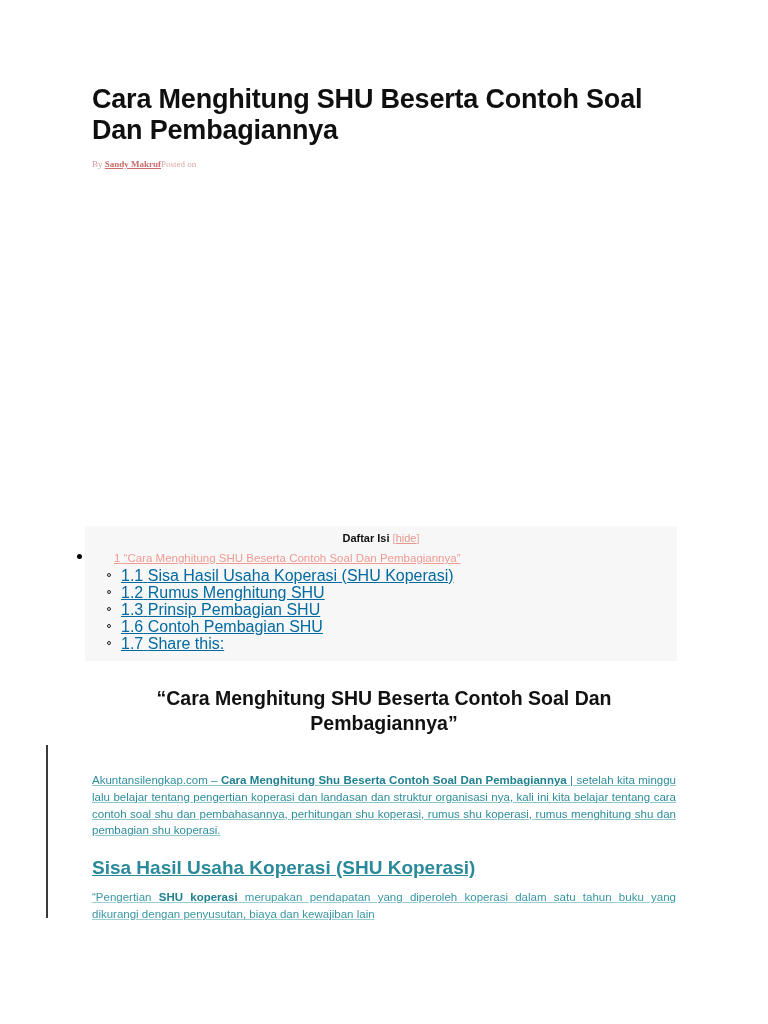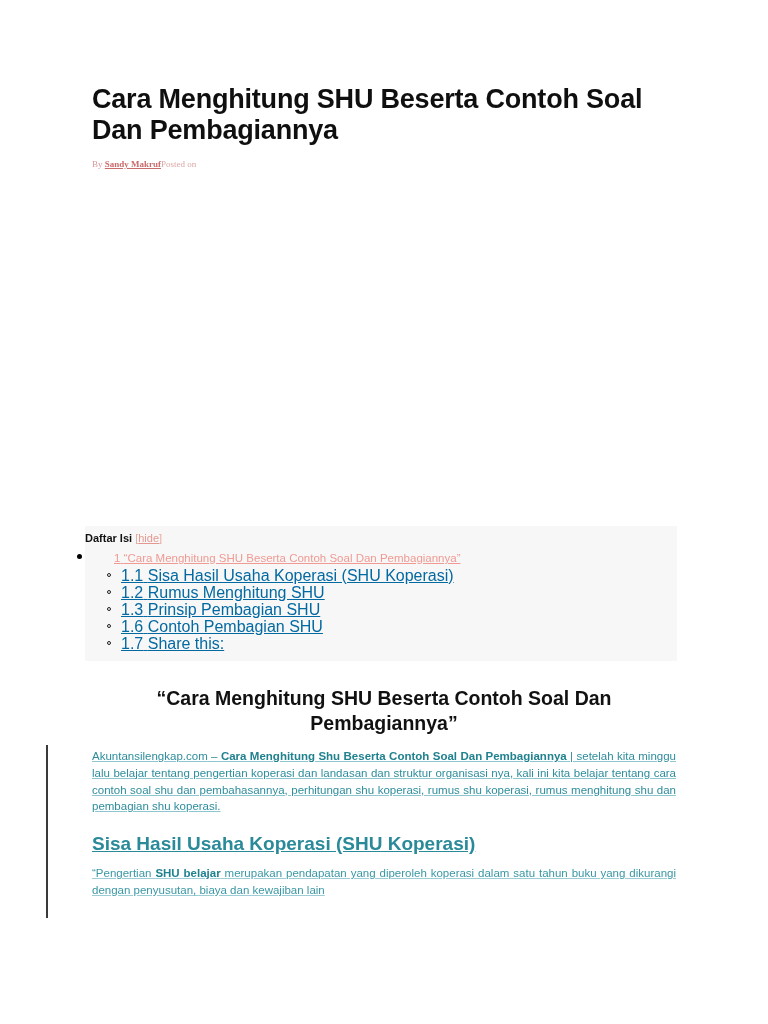--- a/index.html
+++ b/index.html
@@ -71,21 +71,21 @@
   .toc-box {
     position: absolute;
     left: 85px;
     top: 526px;
     width: 592px;
     background: #f7f7f7;
     padding: 4px 0 10px 0;
     box-sizing: border-box;
   }
   .toc-header {
-    text-align: left;
+    text-align: center;
     font-size: 11px;
     line-height: 16px;
     font-weight: bold;
     color: #111111;
     font-family: "Liberation Sans", sans-serif;
   }
   .toc-header .hide-wrap {
     font-weight: normal;
     color: #e8a9a2;
   }
@@ -176,21 +176,21 @@
     top: 745px;
     width: 2px;
     height: 173px;
     background: #3a3a3a;
   }
 
   
   .body-block {
     position: absolute;
     left: 92px;
-    top: 748px;
+    top: 772px;
     width: 584px;
   }
   .lead-para {
     margin: 0;
     font-size: 11.5px;
     line-height: 16.8px;
     color: #2e8d9c;
     text-align: justify;
     text-decoration: underline;
     text-decoration-color: #8dc6cf;
@@ -284,17 +284,17 @@
   <h2 class="quoted-heading">“Cara Menghitung SHU Beserta Contoh Soal Dan Pembagiannya”</h2>
 
   <div class="left-rule"></div>
 
   <div class="body-block">
 
     <p class="lead-para"><a class="site">Akuntansilengkap.com</a><span> – </span><span class="strong">Cara Menghitung Shu Beserta Contoh Soal Dan Pembagiannya</span><span> | setelah kita minggu lalu belajar tentang pengertian koperasi dan landasan dan struktur organisasi nya, kali ini kita belajar tentang cara contoh soal shu dan pembahasannya, perhitungan shu koperasi, rumus shu koperasi, rumus menghitung shu dan pembagian shu koperasi.</span></p>
 
     <h3 class="sub-heading">Sisa Hasil Usaha Koperasi (SHU Koperasi)</h3>
 
-    <p class="def-para"><span>“Pengertian </span><span class="strong">SHU belajar</span><span> merupakan pendapatan yang diperoleh koperasi dalam satu tahun buku yang dikurangi dengan penyusutan, biaya dan kewajiban lain</span></p>
+    <p class="def-para"><span>“Pengertian </span><span class="strong">SHU koperasi</span><span> merupakan pendapatan yang diperoleh koperasi dalam satu tahun buku yang dikurangi dengan penyusutan, biaya dan kewajiban lain</span></p>
 
   </div>
 
 </div>
 
 </body></html>

